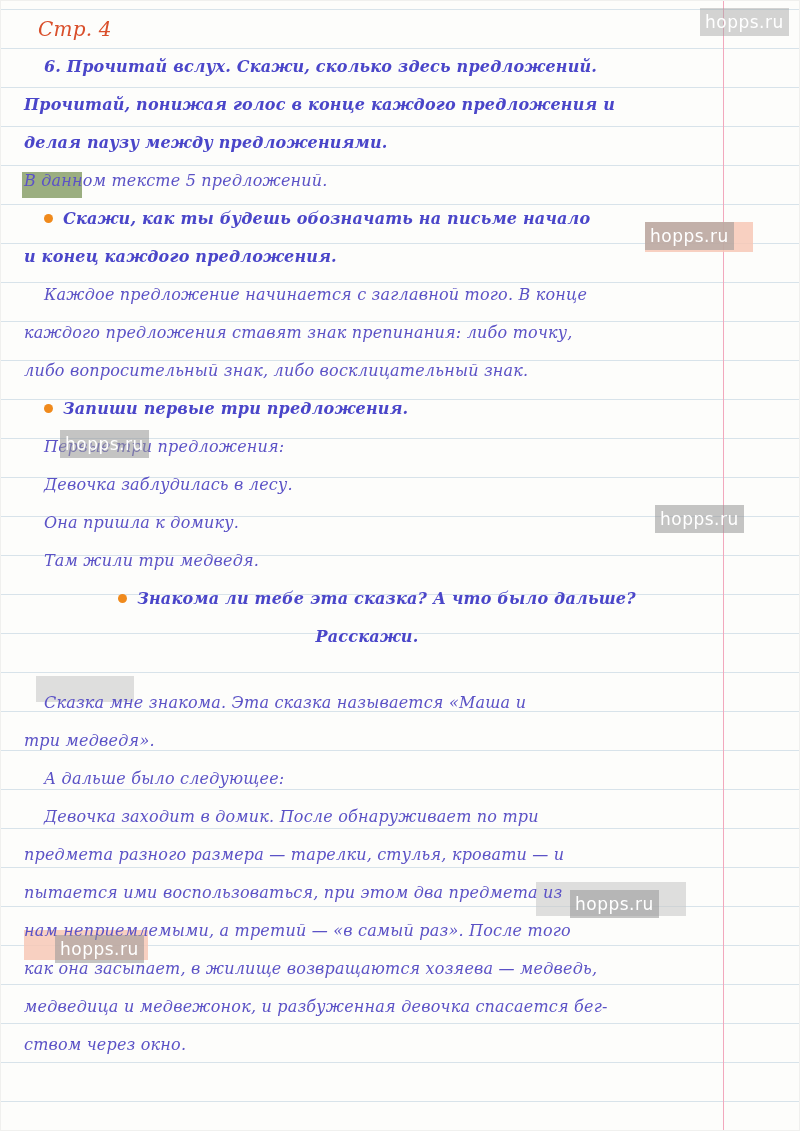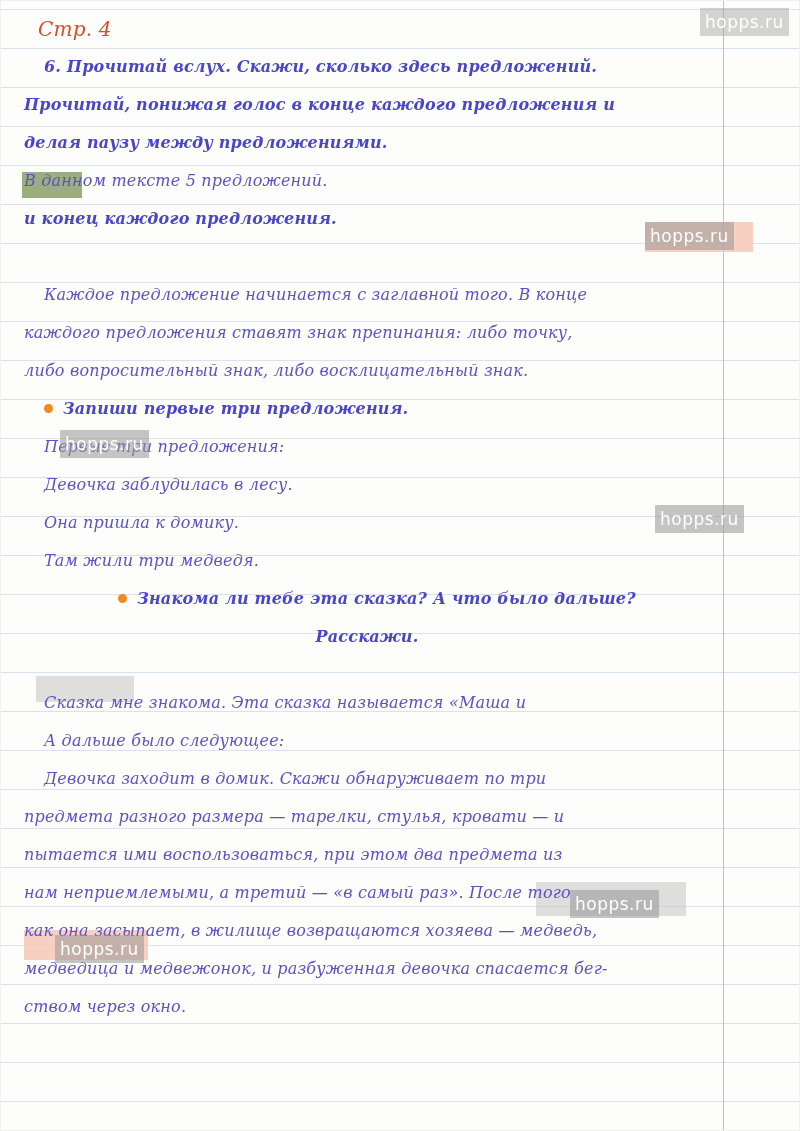--- a/index.html
+++ b/index.html
@@ -155,20 +155,21 @@
       <span class="ln indent hw task-head">6. Прочитай вслух. Скажи, сколько здесь предложений.</span>
       <span class="ln hw task-head">Прочитай, понижая голос в конце каждого предложения и</span>
       <span class="ln hw task-head">делая паузу между предложениями.</span>
     </div>
 
     <div class="block" style="top:162px;">
       <span class="ln hw answer">В данном тексте 5 предложений.</span>
     </div>
 
     <div class="block" style="top:200px;">
+      <span class="ln indent hw bullet-head"><span class="dot"></span><span>Скажи, как ты будешь обозначать на письме начало</span></span>
       <span class="ln hw bullet-head">и конец каждого предложения.</span>
     </div>
 
     <div class="block" style="top:276px;">
       <span class="ln indent hw answer">Каждое предложение начинается с заглавной того. В конце</span>
       <span class="ln hw answer">каждого предложения ставят знак препинания: либо точку,</span>
       <span class="ln hw answer">либо вопросительный знак, либо восклицательный знак.</span>
     </div>
 
     <div class="block" style="top:390px;">
@@ -182,22 +183,23 @@
       <span class="ln indent hw answer">Там жили три медведя.</span>
     </div>
 
     <div class="block" style="top:580px;text-align:center;">
       <span class="ln indent hw bullet-head"><span class="dot"></span><span>Знакома ли тебе эта сказка? А что было дальше?</span></span>
       <span class="ln hw bullet-head">Расскажи.</span>
     </div>
 
     <div class="block" style="top:684px;">
       <span class="ln indent hw answer">Сказка мне знакома. Эта сказка называется «Маша и</span>
+      <span class="ln hw answer">три медведя».</span>
       <span class="ln indent hw answer">А дальше было следующее:</span>
-      <span class="ln indent hw answer">Девочка заходит в домик. Скажи обнаруживает по три</span>
+      <span class="ln indent hw answer">Девочка заходит в домик. После обнаруживает по три</span>
       <span class="ln hw answer">предмета разного размера — тарелки, стулья, кровати — и</span>
       <span class="ln hw answer">пытается ими воспользоваться, при этом два предмета из</span>
       <span class="ln hw answer">нам неприемлемыми, а третий — «в самый раз». После того</span>
       <span class="ln hw answer">как она засыпает, в жилище возвращаются хозяева — медведь,</span>
       <span class="ln hw answer">медведица и медвежонок, и разбуженная девочка спасается бег-</span>
       <span class="ln hw answer">ством через окно.</span>
     </div>
 
   </div>
 

